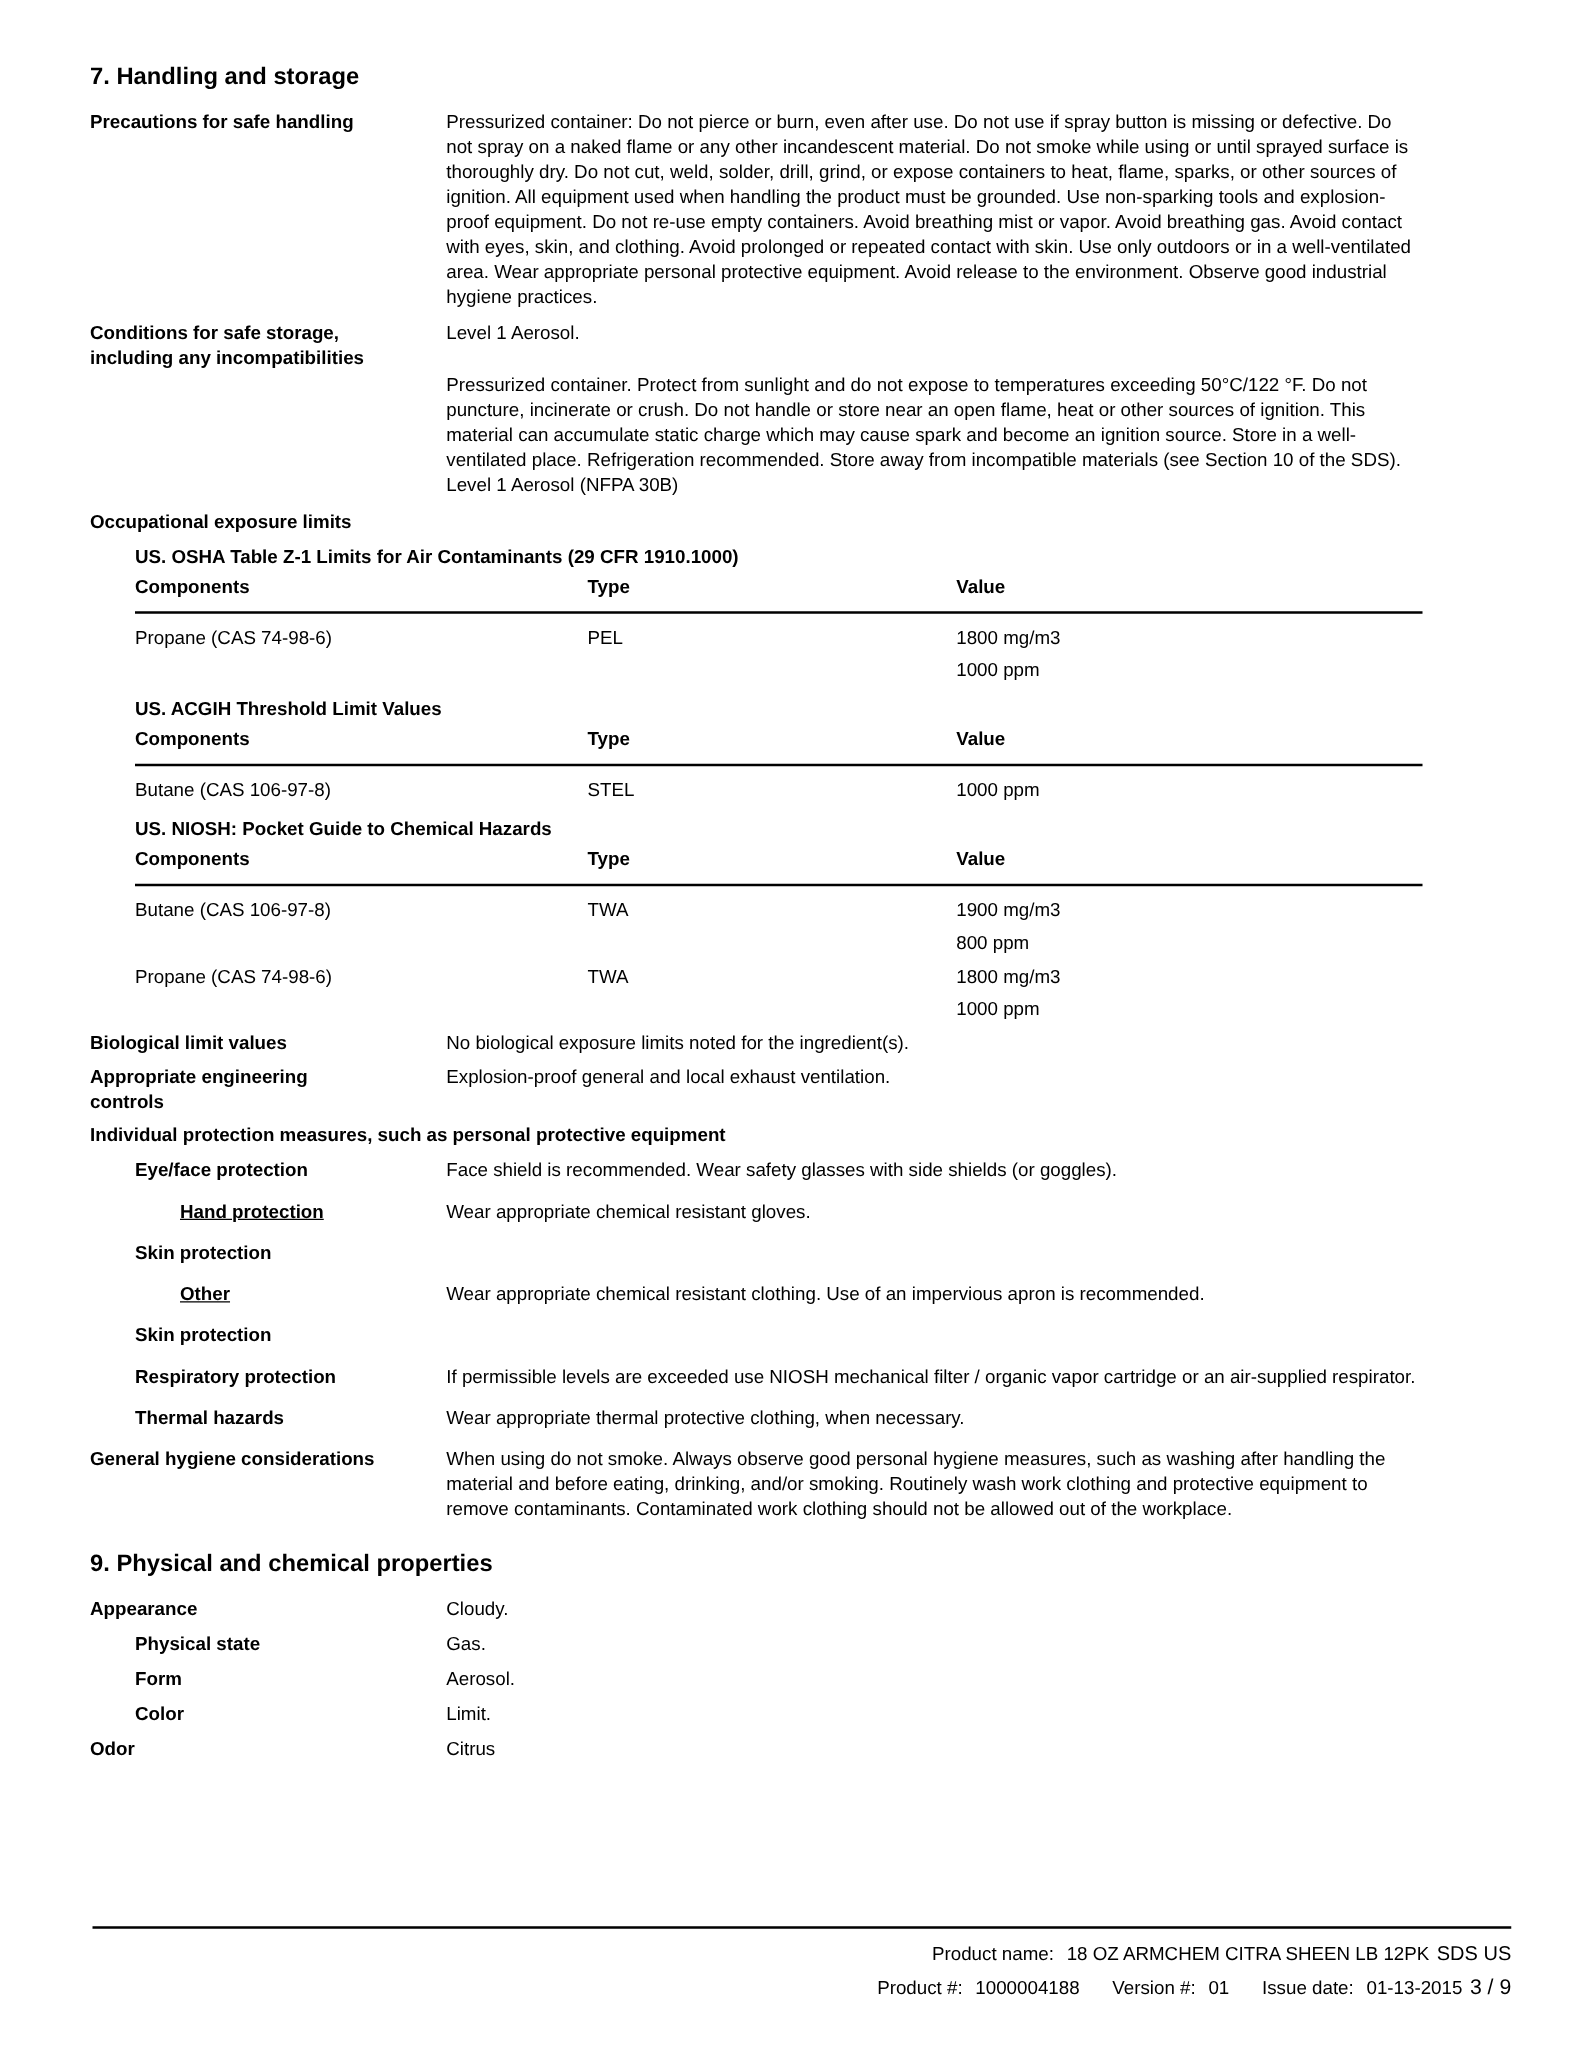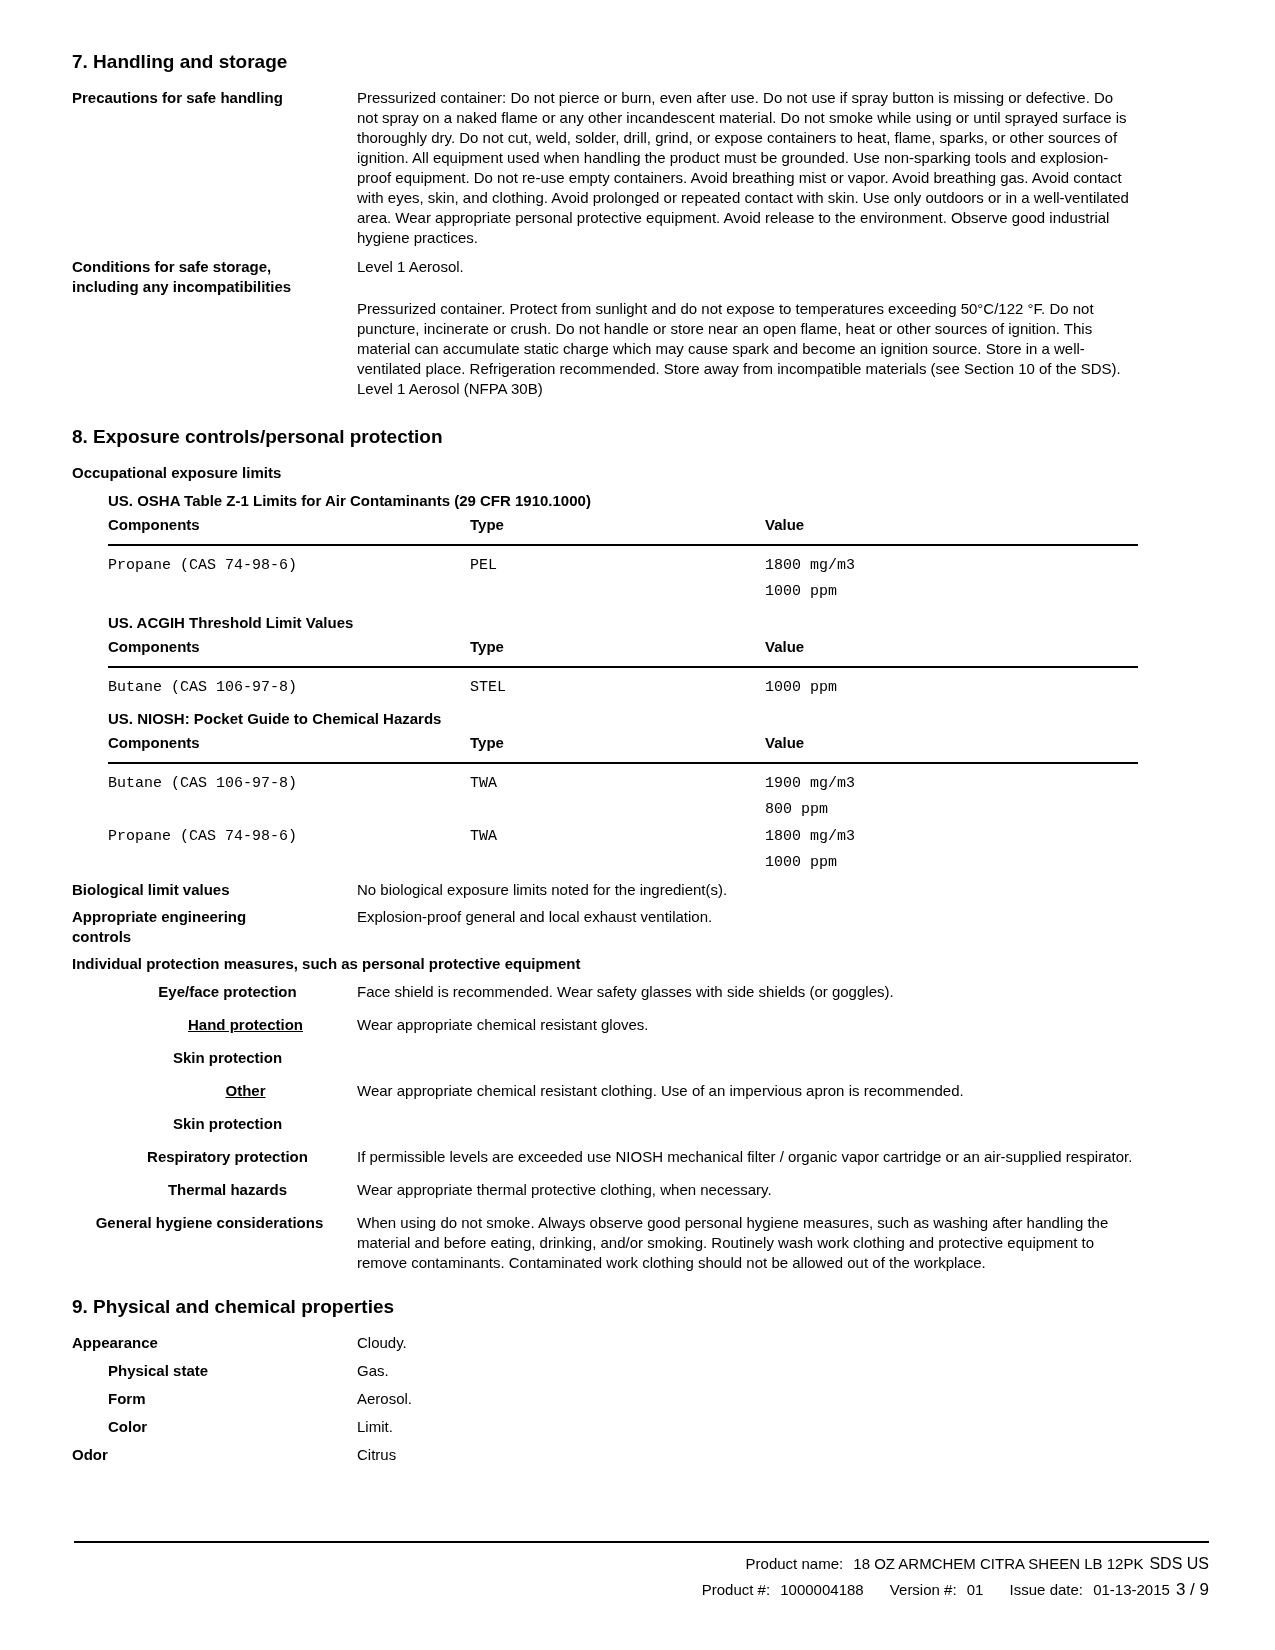--- a/index.html
+++ b/index.html
@@ -32,25 +32,25 @@
 
   .gap-par { margin-top: 22px; }
 
   .subhead { font-weight: bold; margin: 4px 0 8px 0; }
 
   .limits-table { margin-left: 36px; margin-bottom: 4px; }
   .limits-table .tbl-title { font-weight: bold; margin: 8px 0 4px 0; }
   .tbl-grid { display: grid; grid-template-columns: 362px 295px 1fr; }
   .tbl-header { font-weight: bold; padding-bottom: 9px; }
   .tbl-body { border-top: 2px solid #000; padding-top: 7px; }
-  .tbl-row { display: grid; grid-template-columns: 362px 295px 1fr; line-height: 26px; margin-bottom: 1px; font-family: Liberation Mono, monospace; }
+  .tbl-row { display: grid; grid-template-columns: 362px 295px 1fr; line-height: 26px; margin-bottom: 1px; }
   .tbl-row .cell-val div { line-height: 26px; }
 
   .ppe-row { display: flex; margin-bottom: 13px; }
-  .ppe-row .lbl { width: 285px; flex: none; font-weight: bold; padding-right: 10px; text-align: center; }
+  .ppe-row .lbl { width: 285px; flex: none; font-weight: bold; padding-right: 10px; }
   .ppe-row .val { flex: 1; }
   .ind1 { padding-left: 36px; }
   .ind2 { padding-left: 72px; text-decoration: underline; }
 
   .phys-row { display: flex; margin-bottom: 8px; }
   .phys-row .lbl { width: 285px; flex: none; font-weight: bold; padding-right: 10px; }
   .phys-row .val { flex: 1; }
 
   .footer {
     position: absolute;
@@ -79,21 +79,20 @@
     <div class="lbl">
       <span class="lbl-line">Conditions for safe storage,</span>
       <span class="lbl-line">including any incompatibilities</span>
     </div>
     <div class="val">
       <div>Level 1 Aerosol.</div>
       <div class="gap-par">Pressurized container. Protect from sunlight and do not expose to temperatures exceeding 50°C/122 °F. Do not puncture, incinerate or crush. Do not handle or store near an open flame, heat or other sources of ignition. This material can accumulate static charge which may cause spark and become an ignition source. Store in a well-ventilated place. Refrigeration recommended. Store away from incompatible materials (see Section 10 of the SDS). Level 1 Aerosol (NFPA 30B)</div>
     </div>
   </div>
 
-  <h1 class="section-title sec8-title">8. Exposure controls/personal protection</h1>
 
   <div class="subhead">Occupational exposure limits</div>
 
   <div class="limits-table">
     <div class="tbl-title">US. OSHA Table Z-1 Limits for Air Contaminants (29 CFR 1910.1000)</div>
     <div class="tbl-grid tbl-header">
       <div>Components</div>
       <div>Type</div>
       <div>Value</div>
     </div>

